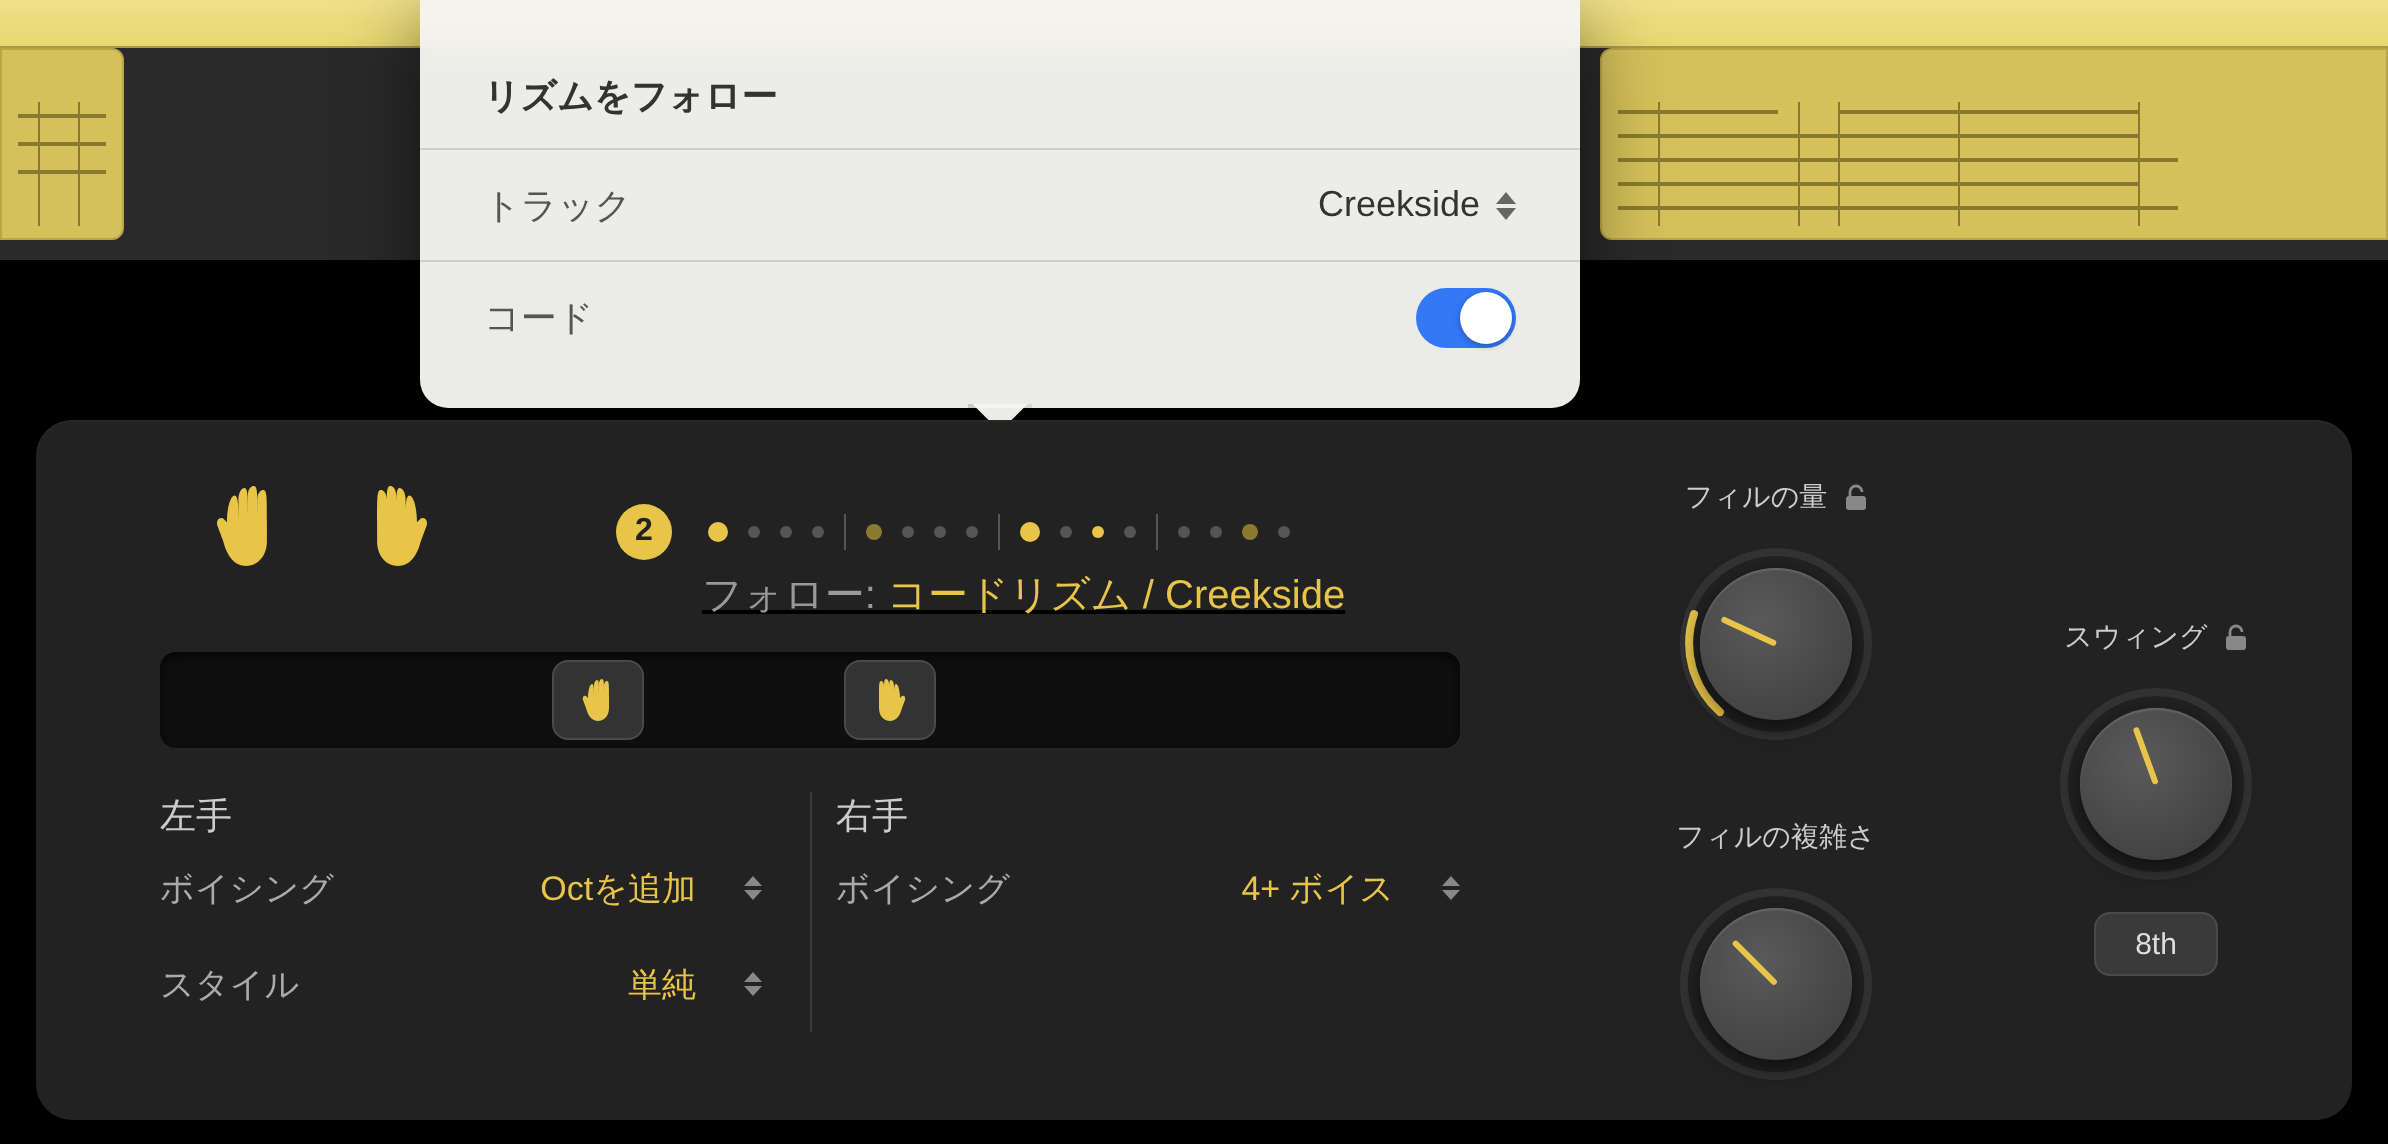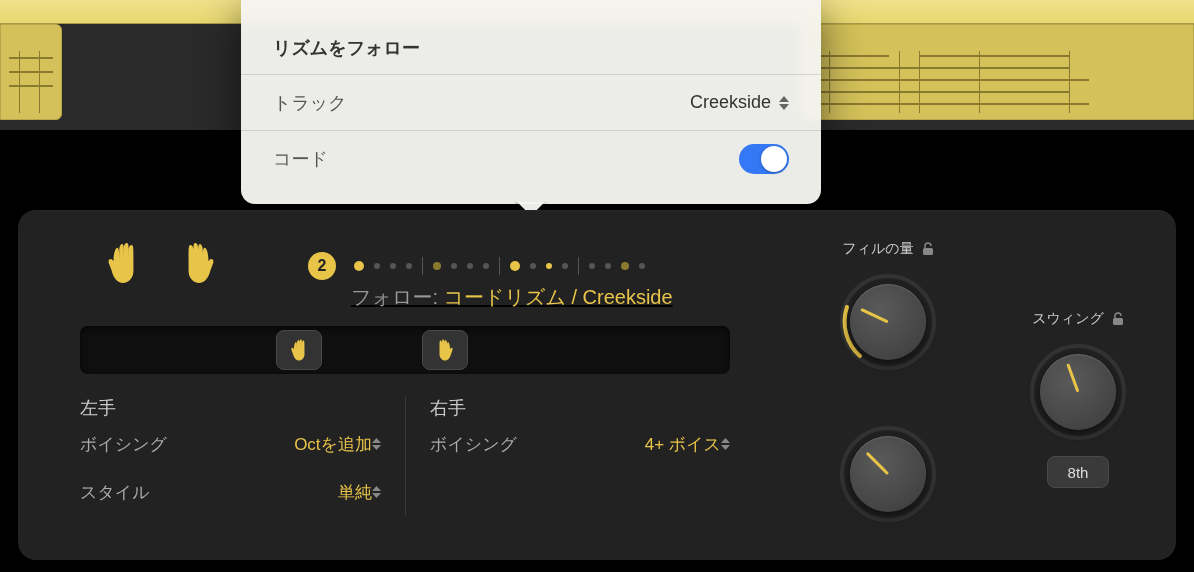--- a/index.html
+++ b/index.html
@@ -10,21 +10,21 @@
 .ruler { position: absolute; left: 0; top: 0; width: 1194px; height: 24px; background: linear-gradient(#f0e08a, #e8d870); border-bottom: 1px solid #a99a4a; }
 .region { position: absolute; top: 24px; height: 96px; background: #d4c15a; border-radius: 6px; border: 1px solid #b8a648; overflow: hidden; }
 .region.left { left: 0; width: 62px; border-top-left-radius: 0; border-bottom-left-radius: 0; }
 .region.right { left: 800px; width: 394px; border-top-right-radius: 0; border-bottom-right-radius: 0; }
 .region-title { position: absolute; top: 2px; left: 0; right: 0; text-align: center; font-size: 14px; color: #4b4328; height: 20px; border-bottom: 1px solid #b8a648; }
 .midi-notes { position: absolute; top: 26px; left: 8px; right: 8px; bottom: 6px; }
 .midi-line { position: absolute; height: 2px; background: #8a7a30; }
 .midi-tick { position: absolute; width: 1px; background: #8a7a30; top: 0; bottom: 0; }
 
 
-.popover { position: absolute; left: 210px; top: 0; width: 580px; background: rgba(245,245,240,0.96); border-radius: 0 0 14px 14px; box-shadow: 0 12px 40px rgba(0,0,0,0.55); padding: 0 0 18px 0; backdrop-filter: blur(8px); margin-left: 31px; }
+.popover { position: absolute; left: 210px; top: 0; width: 580px; background: rgba(245,245,240,0.96); border-radius: 0 0 14px 14px; box-shadow: 0 12px 40px rgba(0,0,0,0.55); padding: 0 0 18px 0; backdrop-filter: blur(8px); }
 .popover-tail { position: absolute; left: 50%; bottom: -14px; margin-left: -16px; width: 32px; height: 16px; overflow: hidden; }
 .popover-tail::after { content: ""; position: absolute; left: 2px; top: -20px; width: 28px; height: 28px; background: rgba(245,245,240,0.96); transform: rotate(45deg); box-shadow: 0 12px 40px rgba(0,0,0,0.55); }
 .pop-section-title { font-size: 18px; font-weight: 600; color: #333; padding: 36px 32px 14px 32px; }
 .pop-row { display: flex; align-items: center; justify-content: space-between; height: 56px; padding: 0 32px; border-top: 1px solid rgba(0,0,0,0.12); font-size: 18px; color: #555; }
 .pop-row:first-of-type { border-top: 1px solid rgba(0,0,0,0.12); }
 .toggle { width: 50px; height: 30px; background: #3478f6; border-radius: 15px; position: relative; }
 .toggle::after { content: ""; position: absolute; right: 2px; top: 2px; width: 26px; height: 26px; background: #fff; border-radius: 50%; box-shadow: 0 1px 3px rgba(0,0,0,0.3); }
 .pop-select { display: flex; align-items: center; gap: 8px; color: #333; font-size: 18px; }
 .pop-stepper { display: flex; flex-direction: column; gap: 2px; color: #666; }
 .pop-stepper svg { width: 10px; height: 6px; display: block; }
@@ -54,25 +54,25 @@
 .kzone { position: absolute; left: 62px; top: 116px; width: 650px; height: 48px; background: #0f0f0f; border-radius: 8px; box-shadow: inset 0 2px 6px rgba(0,0,0,0.7); display: flex; align-items: center; }
 .kbtn { position: absolute; width: 46px; height: 40px; top: 4px; background: #333; border: 1px solid #4a4a4a; border-radius: 8px; display: flex; align-items: center; justify-content: center; }
 .kbtn.l { left: 196px; }
 .kbtn.r { left: 342px; }
 .kbtn svg { width: 20px; height: 22px; fill: #e8c448; }
 .kbtn.r svg { transform: scaleX(-1); }
 
 
 .settings { position: absolute; left: 62px; top: 186px; width: 650px; display: flex; }
 .settings-col { width: 50%; padding-right: 24px; }
-.settings-col.right { border-left: 1px solid #3a3a3a; padding-left: 24px; padding-right: 0; }
+.settings-col.right { border-left: 1px solid #3a3a3a; padding-left: 12px; padding-right: 0; }
 .col-title { color: #ccc; font-size: 18px; }
 .srow { display: flex; justify-content: space-between; align-items: center; height: 48px; font-size: 17px; }
 .srow-lbl { color: #aaa; }
-.srow-val { color: #e8c448; display: flex; align-items: center; gap: 0; }
+.srow-val { color: #e8c448; display: flex; align-items: center; gap: 24px; }
 .mini-stepper { display: flex; flex-direction: column; gap: 2px; }
 .mini-stepper svg { width: 9px; height: 5px; display: block; fill: #888; }
 
 
 .knob-area { position: absolute; left: 770px; top: 30px; width: 400px; }
 .knob-block { position: absolute; text-align: center; }
 .knob-block.fill-amount { left: 10px; top: 0; width: 180px; }
 .knob-block.fill-complexity { left: 10px; top: 170px; width: 180px; }
 .knob-block.swing { left: 200px; top: 70px; width: 180px; }
 
@@ -265,20 +265,23 @@
         <svg class="knob-ring" viewBox="0 0 100 100">
             <circle cx="50" cy="50" r="46" fill="none" stroke="#333" stroke-width="4"></circle>
             <path d="M 22 84 A 46 46 0 0 1 9 35" fill="none" stroke="#e8c448" stroke-width="4" stroke-linecap="round"></path>
           </svg>
         <div class="knob-body"></div>
         <div class="knob-pointer" style="transform: translate(-50%,0) rotate(115deg);"></div>
       </div>
     </div>
 
     <div class="knob-block fill-complexity">
+      <div class="klabel">
+        <span>フィルの複雑さ</span>
+      </div>
       <div class="knob">
         <svg class="knob-ring" viewBox="0 0 100 100">
             <circle cx="50" cy="50" r="46" fill="none" stroke="#333" stroke-width="4"></circle>
           </svg>
         <div class="knob-body"></div>
         <div class="knob-pointer" style="transform: translate(-50%,0) rotate(135deg);"></div>
       </div>
     </div>
 
     <div class="knob-block swing">

